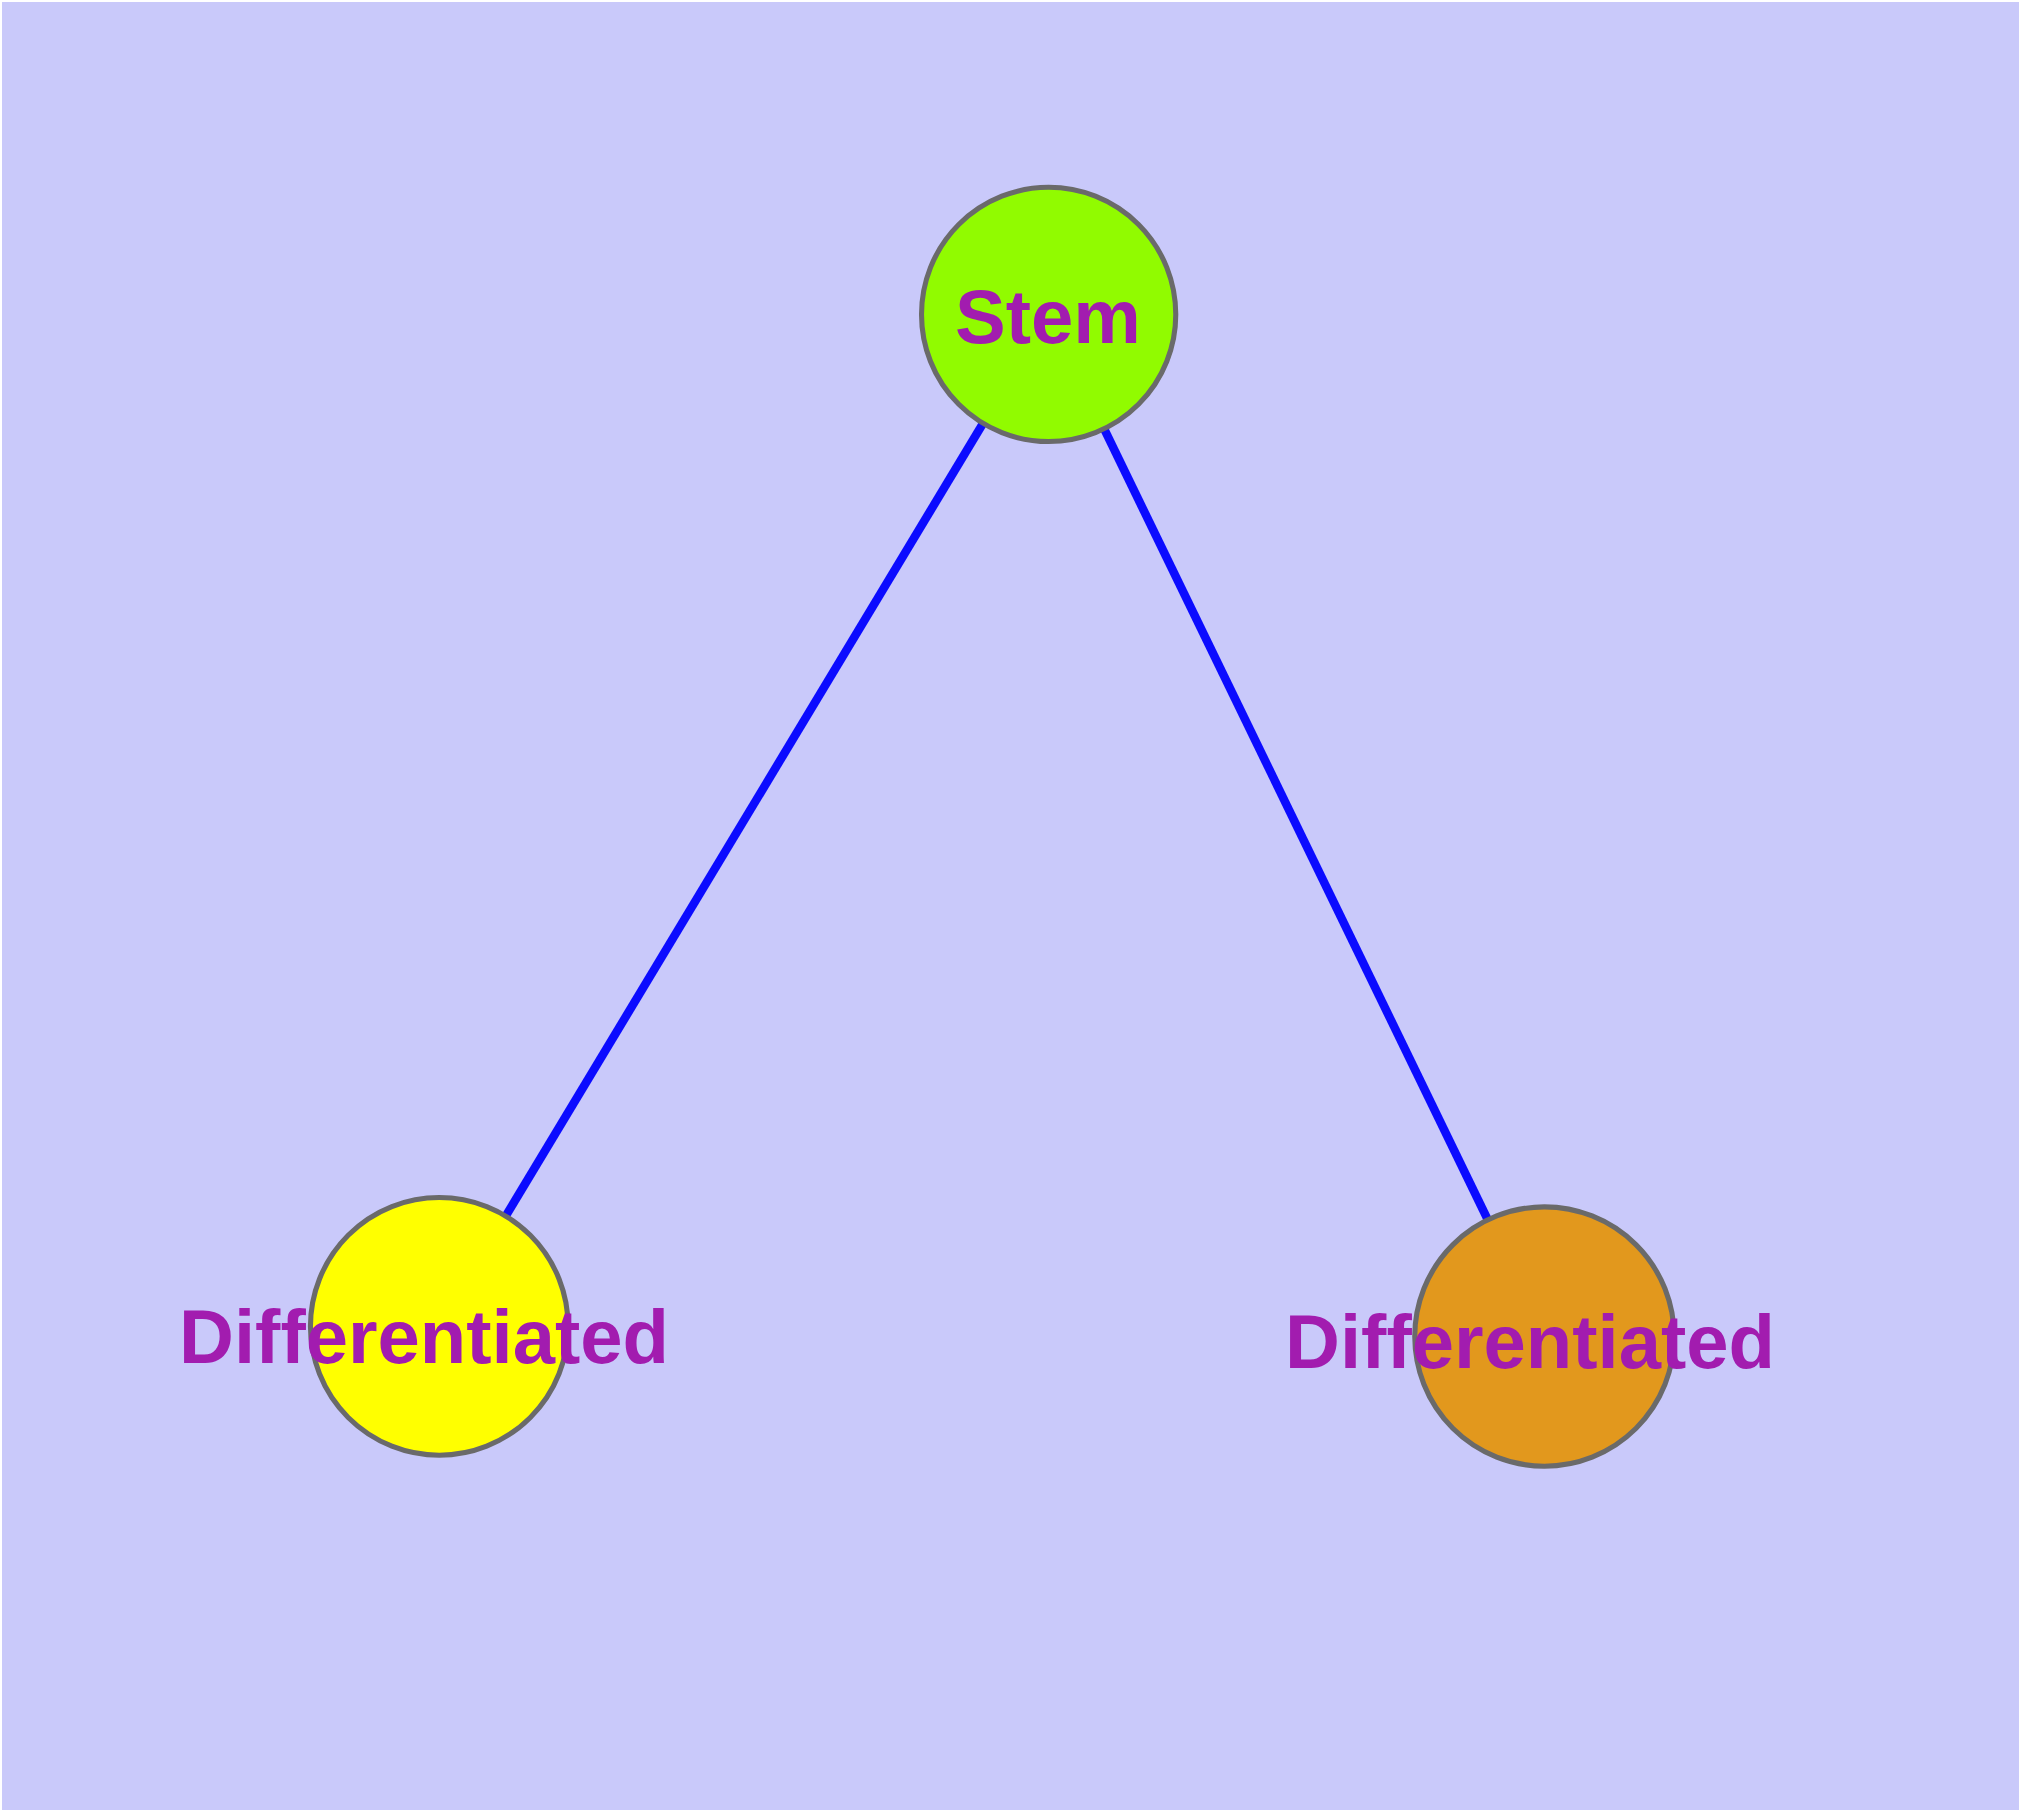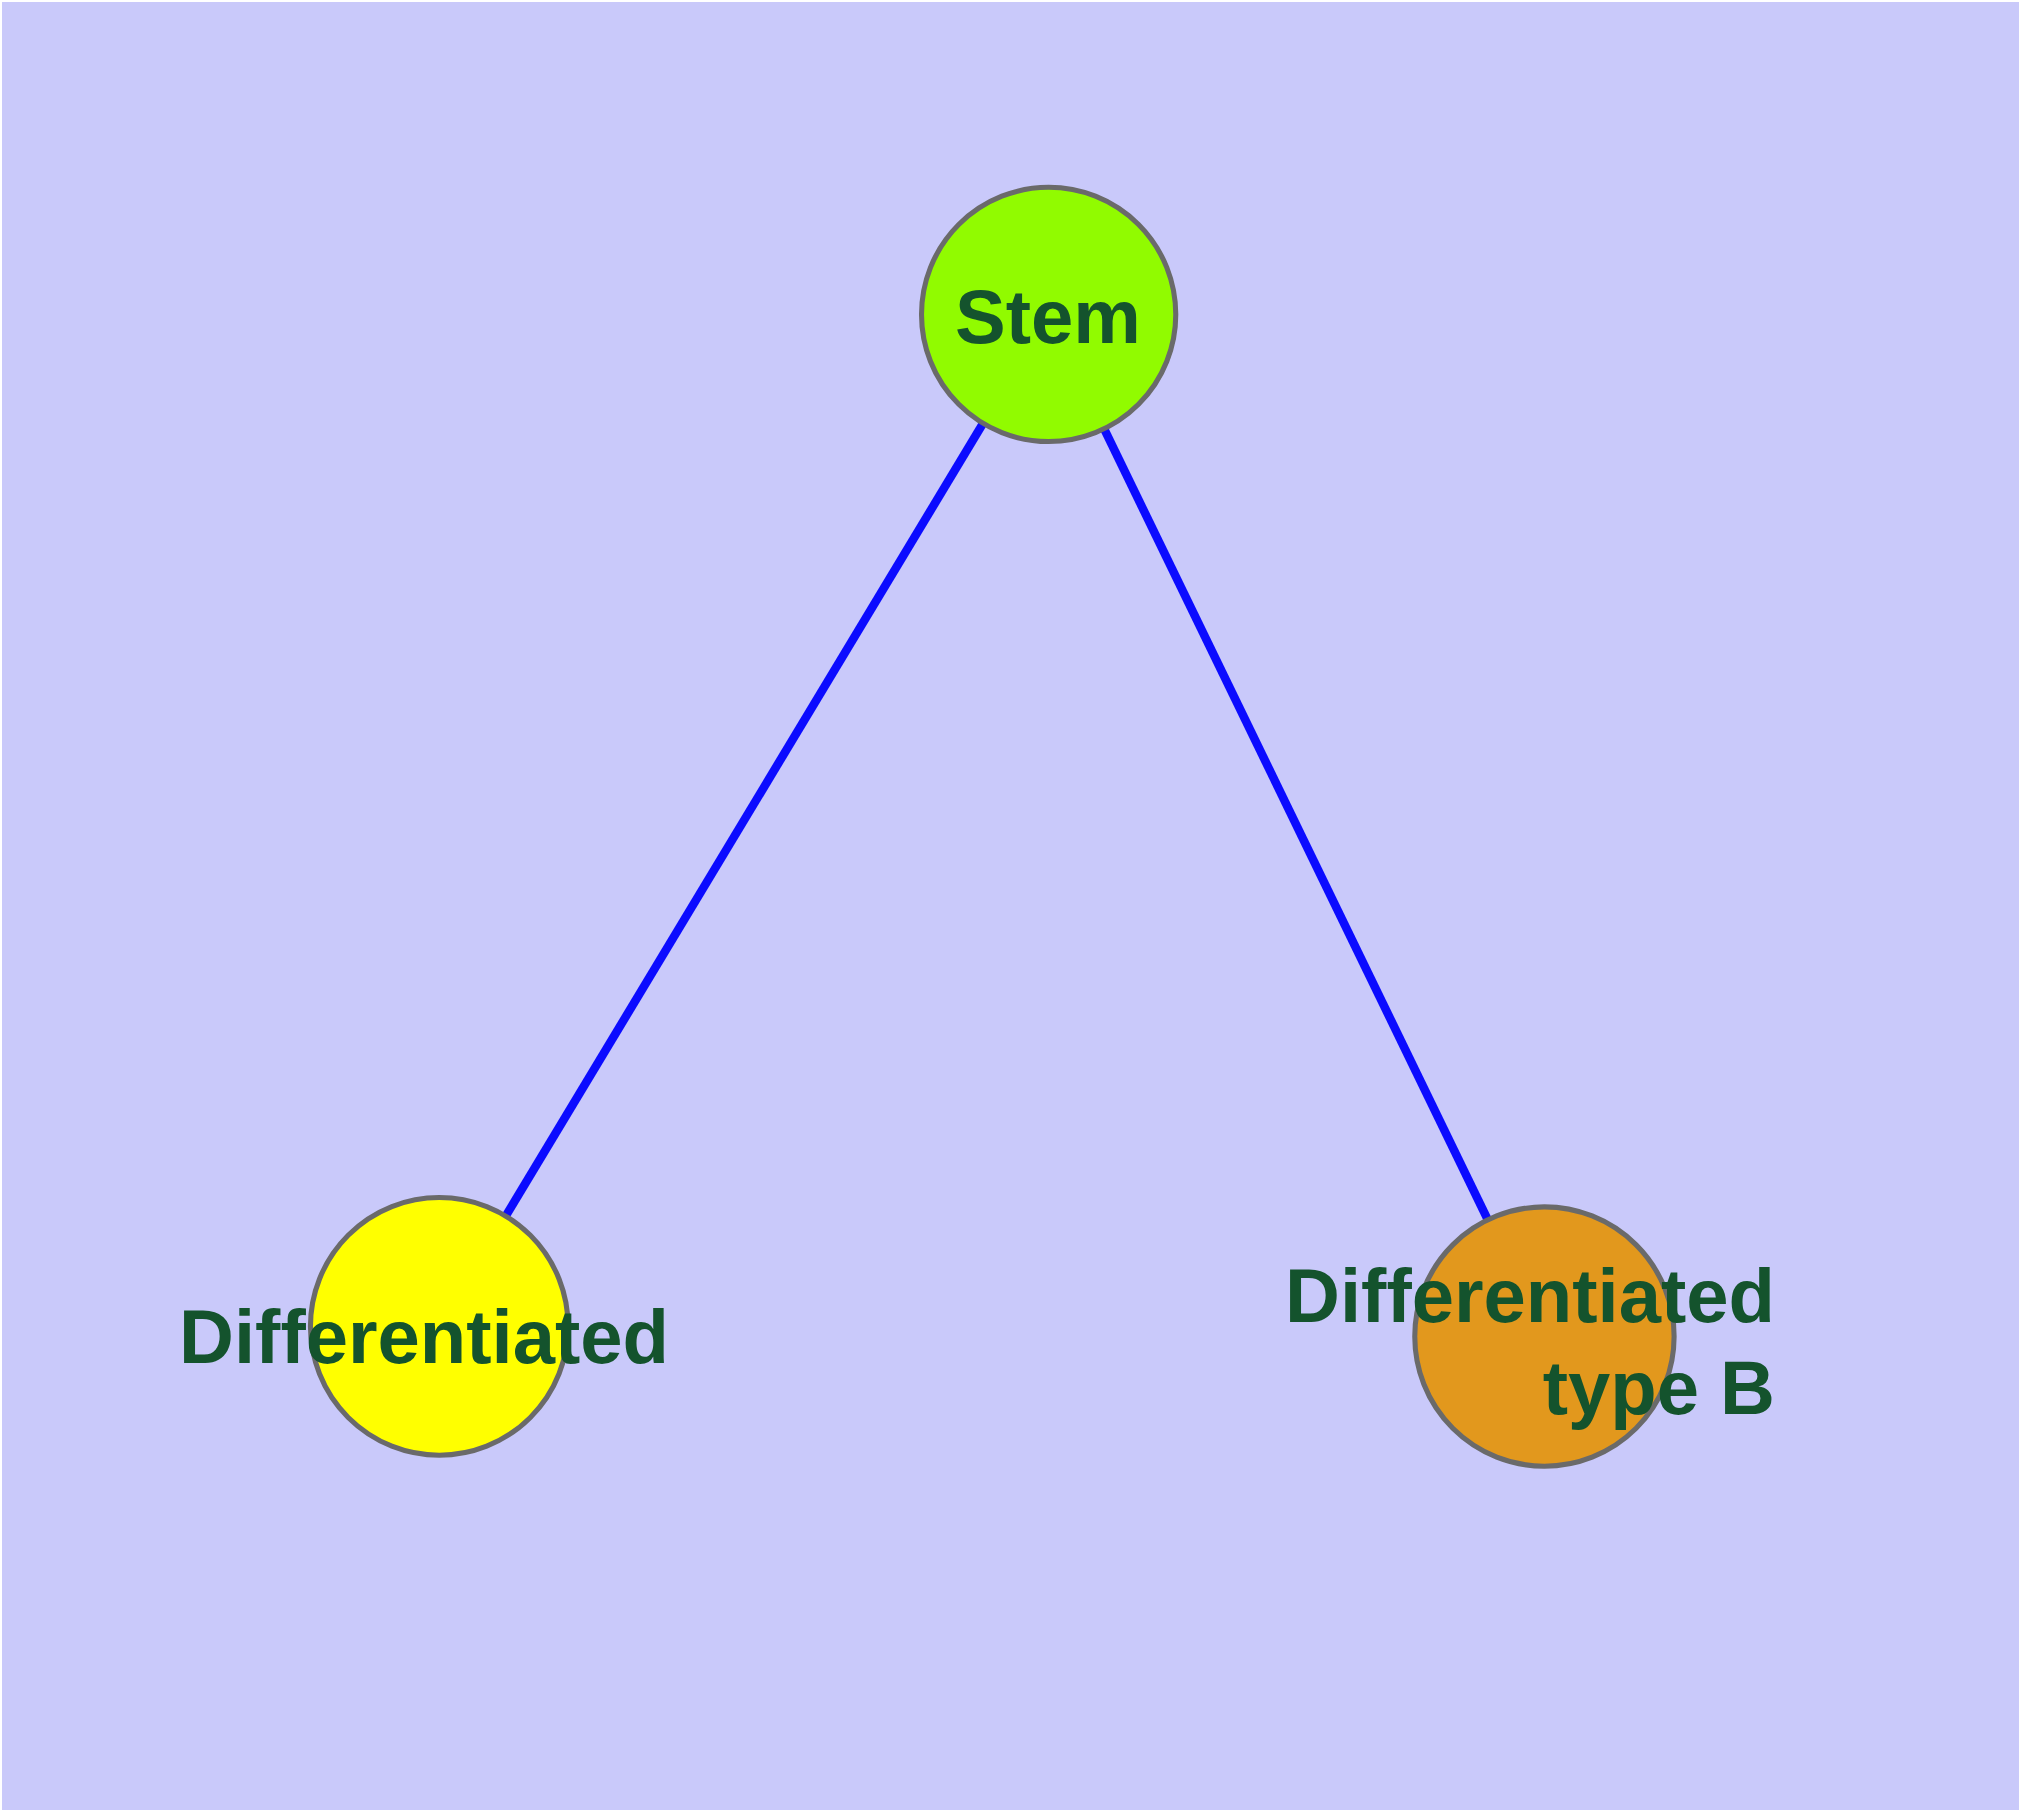--- a/index.html
+++ b/index.html
@@ -29,22 +29,22 @@
     stroke: #0b0bff; 
     stroke-width: 10;
   }
   .node-circle {
     stroke: #6a6a6a; 
     stroke-width: 6;
   }
   .node-label {
     position: absolute;
     transform: translate(-50%, -50%);
-    text-align: right;
-    color: #14532d;
+    text-align: left;
+    color: #a21caf;
     font-weight: bold;
     font-size: 76px;
     line-height: 92px;
     white-space: nowrap;
     letter-spacing: 0;
   }
   .label-line {
     display: block;
   }
 </style>
@@ -66,17 +66,16 @@
   <div class="node-label" style="left:1048px; top:317px;">
     <span class="label-line">Stem</span>
   </div>
 
   <div class="node-label" style="left:424px; top:1337px;">
     <span class="label-line">Differentiated</span>
   </div>
 
   <div class="node-label" style="left:1530px; top:1342px;">
     <span class="label-line">Differentiated</span>
-    <span class="label-line">type B</span>
   </div>
 
 </div>
 
 
 </body></html>

